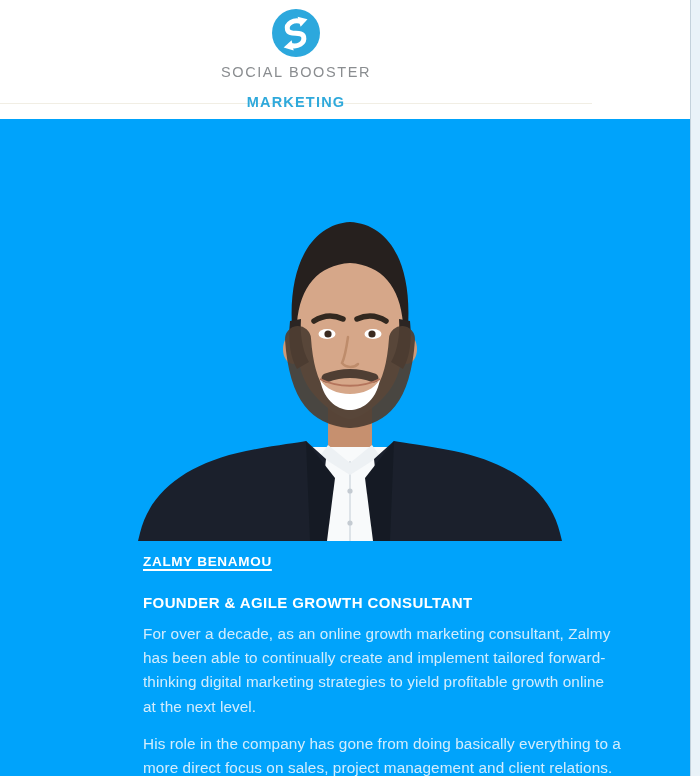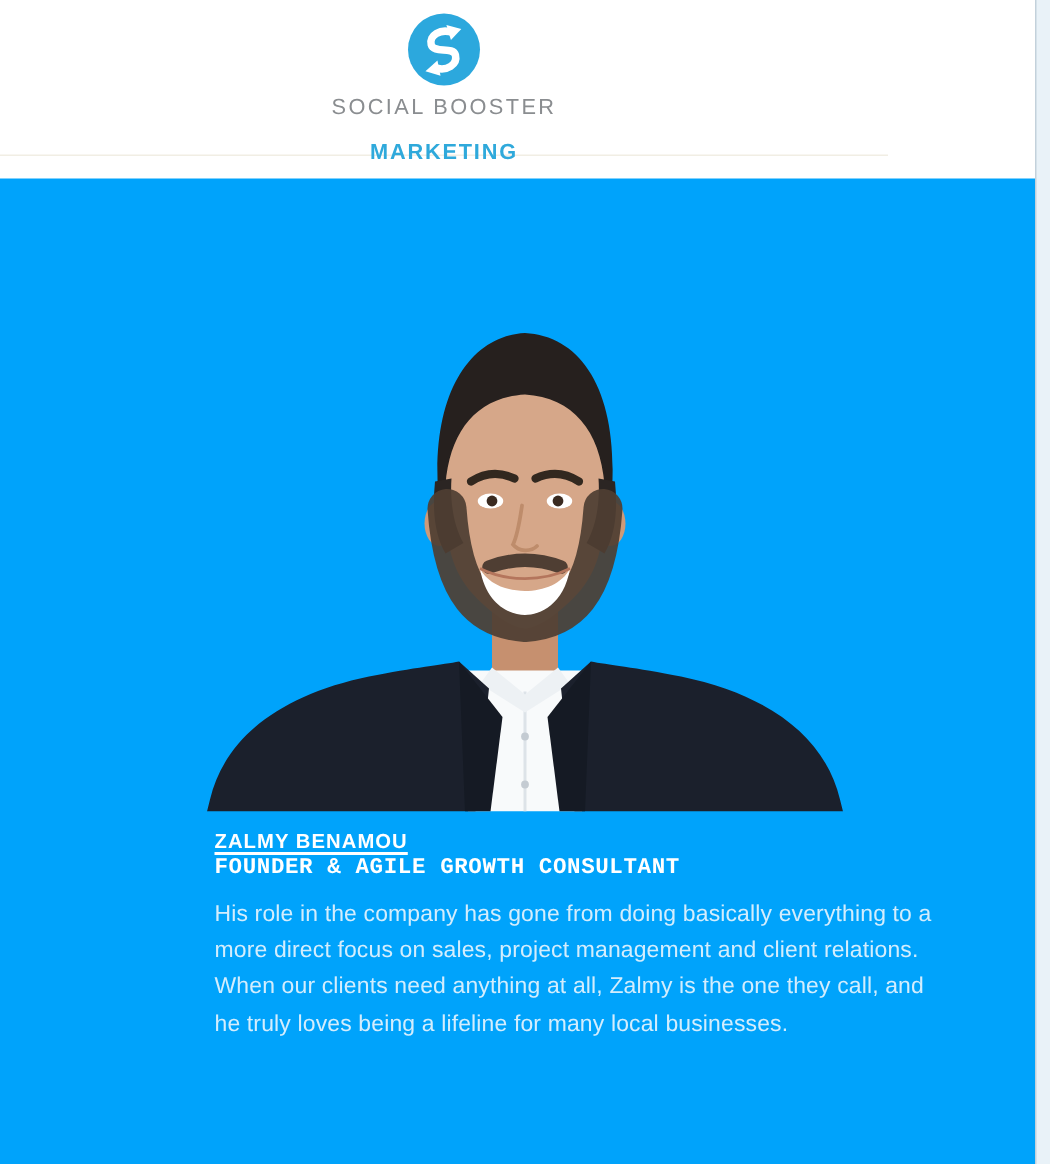--- a/index.html
+++ b/index.html
@@ -30,22 +30,22 @@
     background:var(--background-blue);
   }
   .portrait{position:absolute;left:138px;top:92px;width:424px;height:330px;}
   .content{position:absolute;left:143px;top:433px;width:497px;}
   .name{
     display:inline-block;color:var(--heading-text);
     font-size:13.5px;font-weight:700;letter-spacing:.7px;
     text-decoration:underline;text-underline-offset:3px;text-decoration-thickness:1.5px;
   }
   .role{
-    margin-top:0;color:var(--heading-text);
-    font-size:15px;font-weight:700;letter-spacing:.4px;font-family:Liberation Mono, monospace;
+    margin-top:24px;color:var(--heading-text);
+    font-size:15px;font-weight:700;letter-spacing:.4px;
   }
   .para{
     margin:11px 0 0 0;color:var(--body-text);
     font-size:15.3px;line-height:24.2px;letter-spacing:.1px;
     white-space:pre-line;
   }
   .para + .para{margin-top:13px;}
   
   .scroll-gutter{
     position:absolute;right:0;top:0;width:10px;height:776px;
@@ -116,20 +116,24 @@
 
       <path d="M188,167 Q212,158 236,167" stroke="#4F3E33" stroke-width="9" fill="none" stroke-linecap="round"></path>
 
       <path d="M182,168 C192,188 232,188 242,168 C238,192 222,199 212,199 C202,199 186,192 182,168 Z" fill="#FFFFFF"></path>
       <path d="M182,168 C200,177 224,177 242,168" stroke="#B4755C" stroke-width="1.8" fill="none"></path>
     </svg>
 
     <div class="content">
       <a class="name" href="#">ZALMY BENAMOU</a>
       <div class="role">FOUNDER &amp; AGILE GROWTH CONSULTANT</div>
+      <p class="para">For over a decade, as an online growth marketing consultant, Zalmy
+has been able to continually create and implement tailored forward-
+thinking digital marketing strategies to yield profitable growth online
+at the next level.</p>
       <p class="para">His role in the company has gone from doing basically everything to a
 more direct focus on sales, project management and client relations.
 When our clients need anything at all, Zalmy is the one they call, and
 he truly loves being a lifeline for many local businesses.</p>
     </div>
   </section>
 
   <div class="scroll-gutter"></div>
 
 </div>

